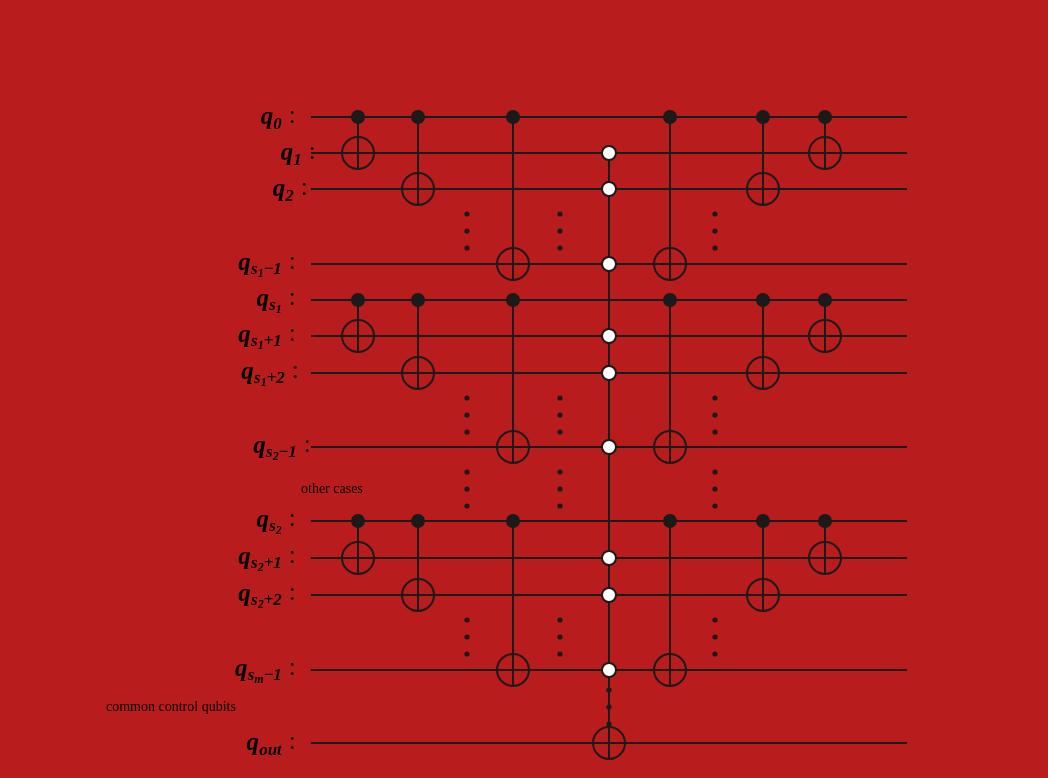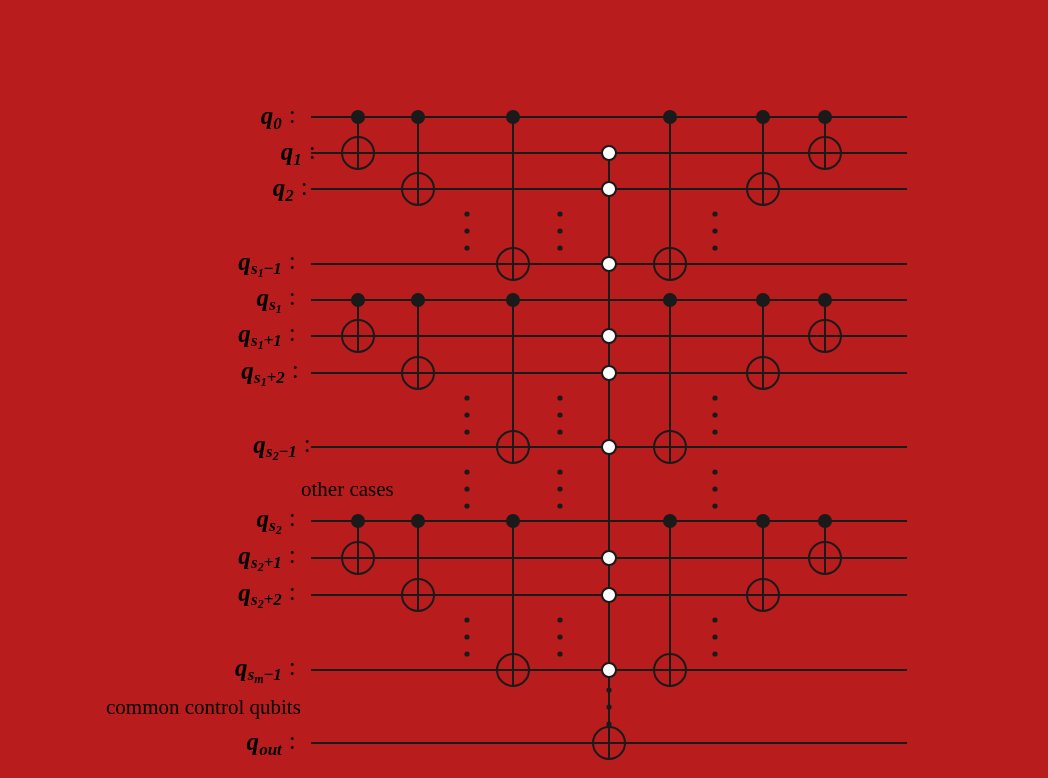--- a/index.html
+++ b/index.html
@@ -59,21 +59,21 @@
   .qlabel .op {
     font-style: normal;
     font-weight: bold;
   }
   .annot {
     position: absolute;
     white-space: nowrap;
     font-family: "Liberation Serif", "DejaVu Serif", serif;
     font-style: normal;
     font-weight: normal;
-    font-size: 21px;
+    font-size: 14px;
     line-height: 1;
     transform: translate(0, -50%);
   }
 </style>
 </head>
 <body>
 
 <div id="figure">
   <svg class="circuit" viewBox="0 0 1048 778" xmlns="http://www.w3.org/2000/svg">
     <g id="layer-wires">

